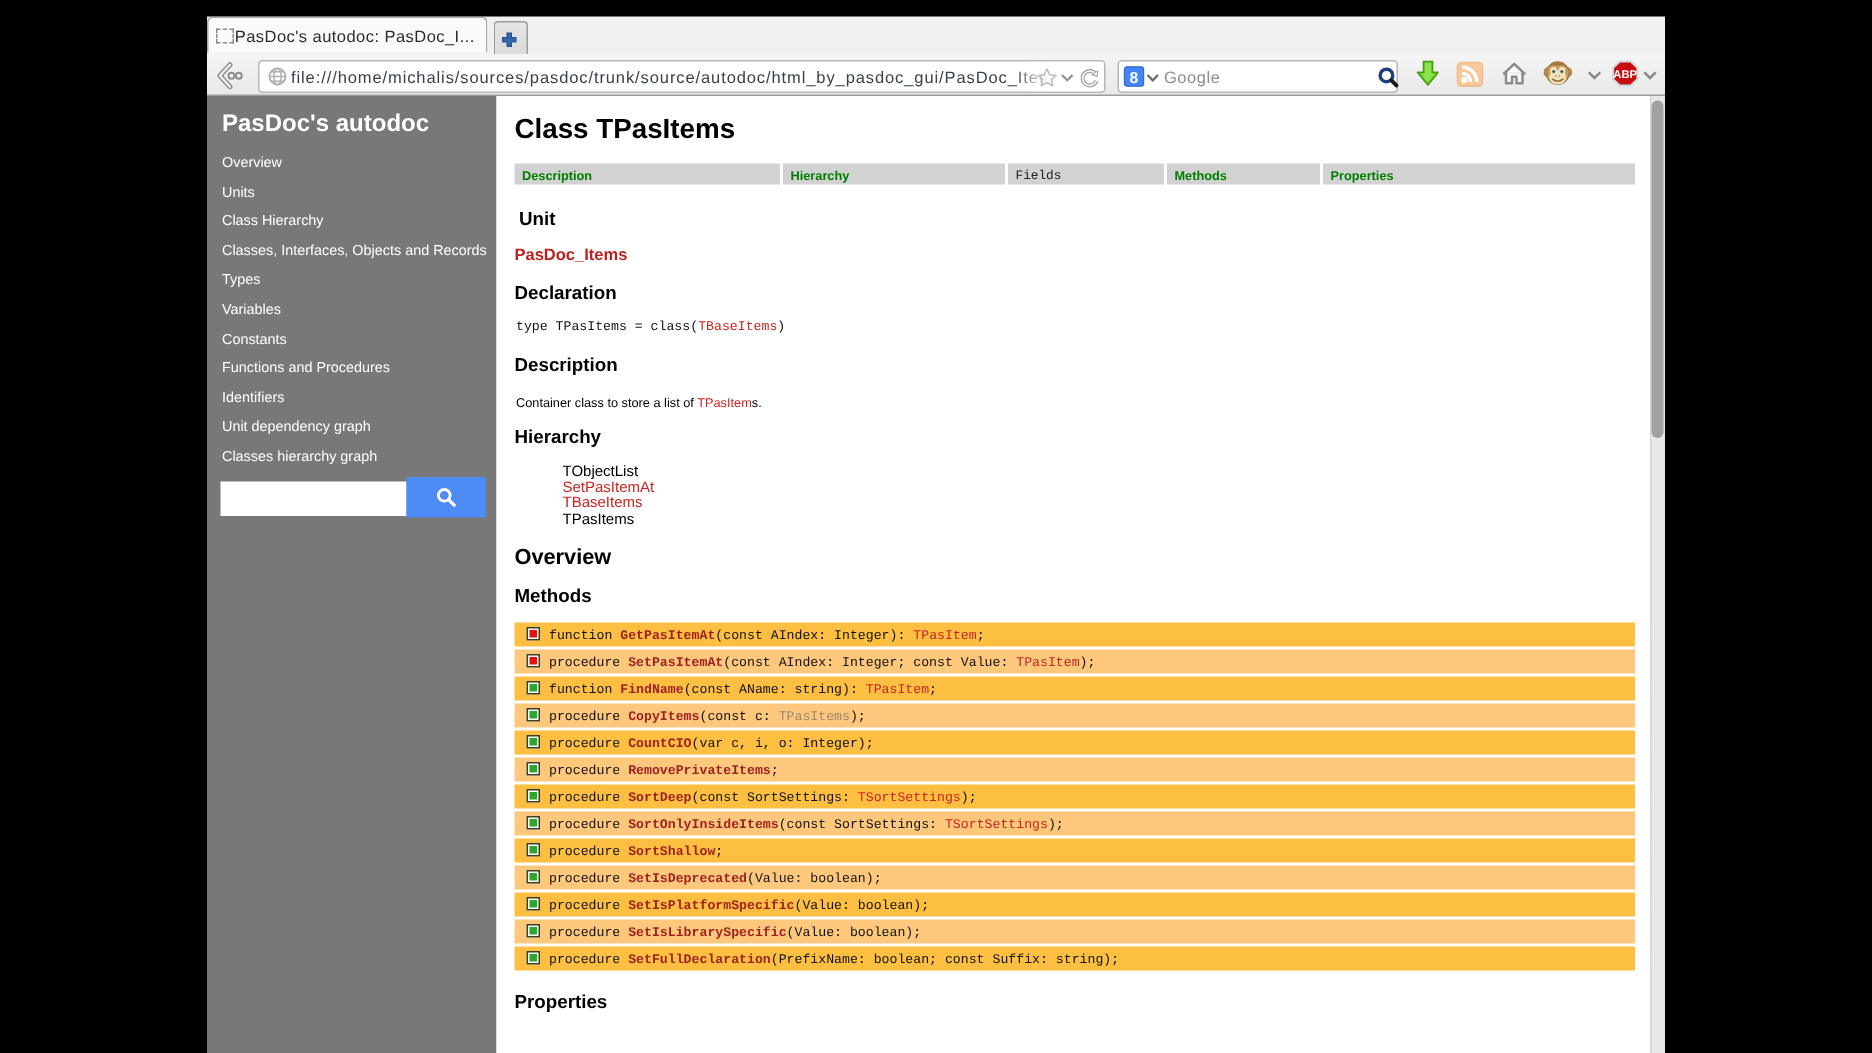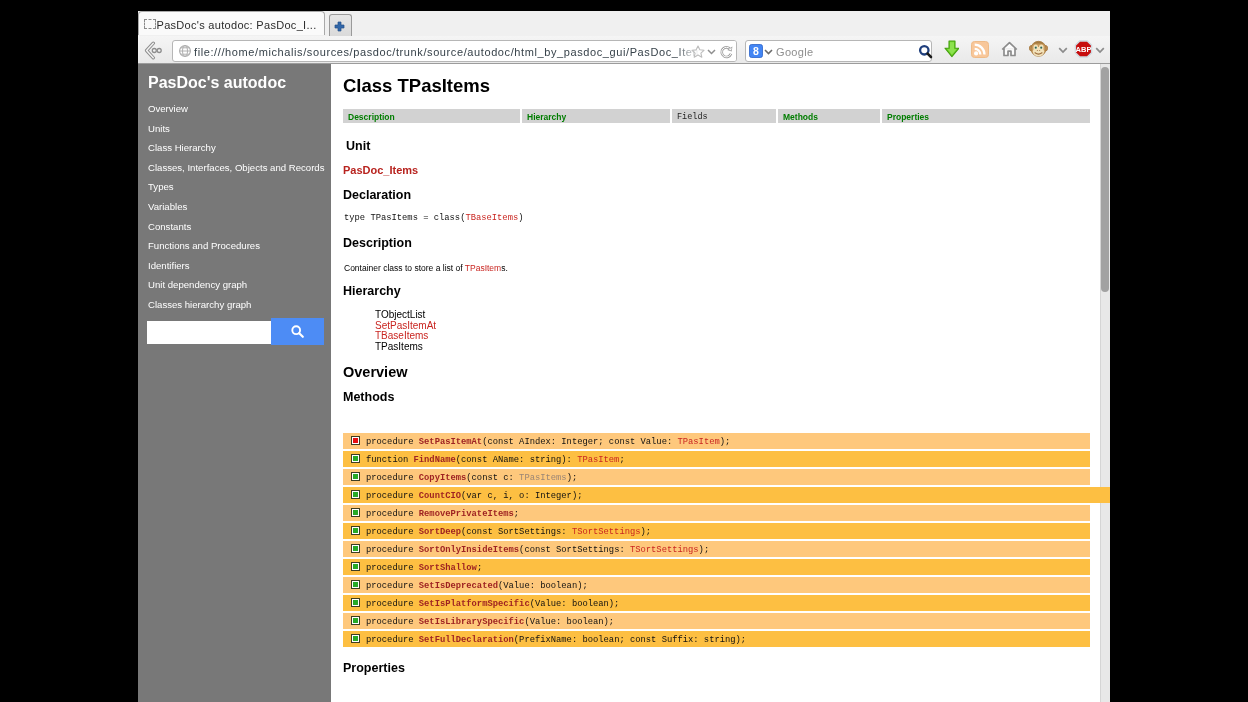--- a/index.html
+++ b/index.html
@@ -171,20 +171,28 @@
   <div class="abs" style="left:205px;top:152.5px;font-size:11px;font-weight:bold;color:#b8231f;">PasDoc_Items</div>
   <div class="abs h3" style="left:205px;top:177px;">Declaration</div>
   <div class="abs mono" style="left:206px;top:202px;">type TPasItems = class(<span class="red">TBaseItems</span>)</div>
   <div class="abs h3" style="left:205px;top:225px;">Description</div>
   <div class="abs body8" style="left:206px;top:252px;">Container class to store a list of <span class="red">TPasItem</span>s.</div>
   <div class="abs h3" style="left:205px;top:273px;">Hierarchy</div>
   <div class="abs" style="left:237px;top:299px;font-size:10px;line-height:10.55px;color:#000;">TObjectList<br><span class="red">SetPasItemAt</span><br><span class="red">TBaseItems</span><br>TPasItems</div>
   <div class="abs h2" style="left:205px;top:353px;">Overview</div>
   <div class="abs h3" style="left:205px;top:379px;">Methods</div>
 
+  <div class="abs row rowa" style="top:404px;">
+      <div class="icell">
+        <div class="isq ired">
+          <i></i>
+        </div>
+      </div>
+      <div class="rtxt mono">function <span class="mname">GetPasItemAt</span>(const AIndex: Integer): <span class="red">TPasItem</span>;</div>
+    </div>
   <div class="abs row rowb" style="top:422px;">
       <div class="icell">
         <div class="isq ired">
           <i></i>
         </div>
       </div>
       <div class="rtxt mono">procedure <span class="mname">SetPasItemAt</span>(const AIndex: Integer; const Value: <span class="red">TPasItem</span>);</div>
     </div>
   <div class="abs row rowa" style="top:440px;">
       <div class="icell">
@@ -195,21 +203,21 @@
       <div class="rtxt mono">function <span class="mname">FindName</span>(const AName: string): <span class="red">TPasItem</span>;</div>
     </div>
   <div class="abs row rowb" style="top:458px;">
       <div class="icell">
         <div class="isq igrn">
           <i></i>
         </div>
       </div>
       <div class="rtxt mono">procedure <span class="mname">CopyItems</span>(const c: <span class="vis">TPasItems</span>);</div>
     </div>
-  <div class="abs row rowa" style="top:476px;padding-left:31px;">
+  <div class="abs row rowa" style="top:476px;">
       <div class="icell">
         <div class="isq igrn">
           <i></i>
         </div>
       </div>
       <div class="rtxt mono">procedure <span class="mname">CountCIO</span>(var c, i, o: Integer);</div>
     </div>
   <div class="abs row rowb" style="top:494px;">
       <div class="icell">
         <div class="isq igrn">

